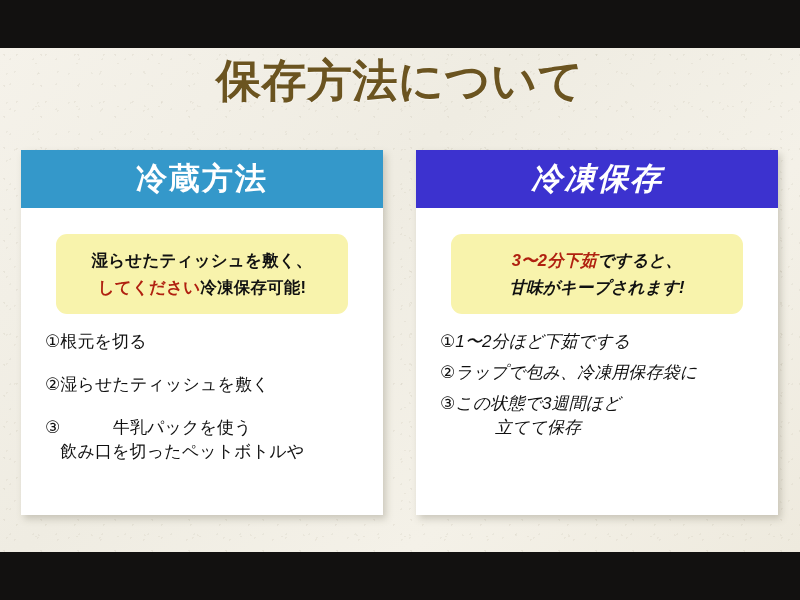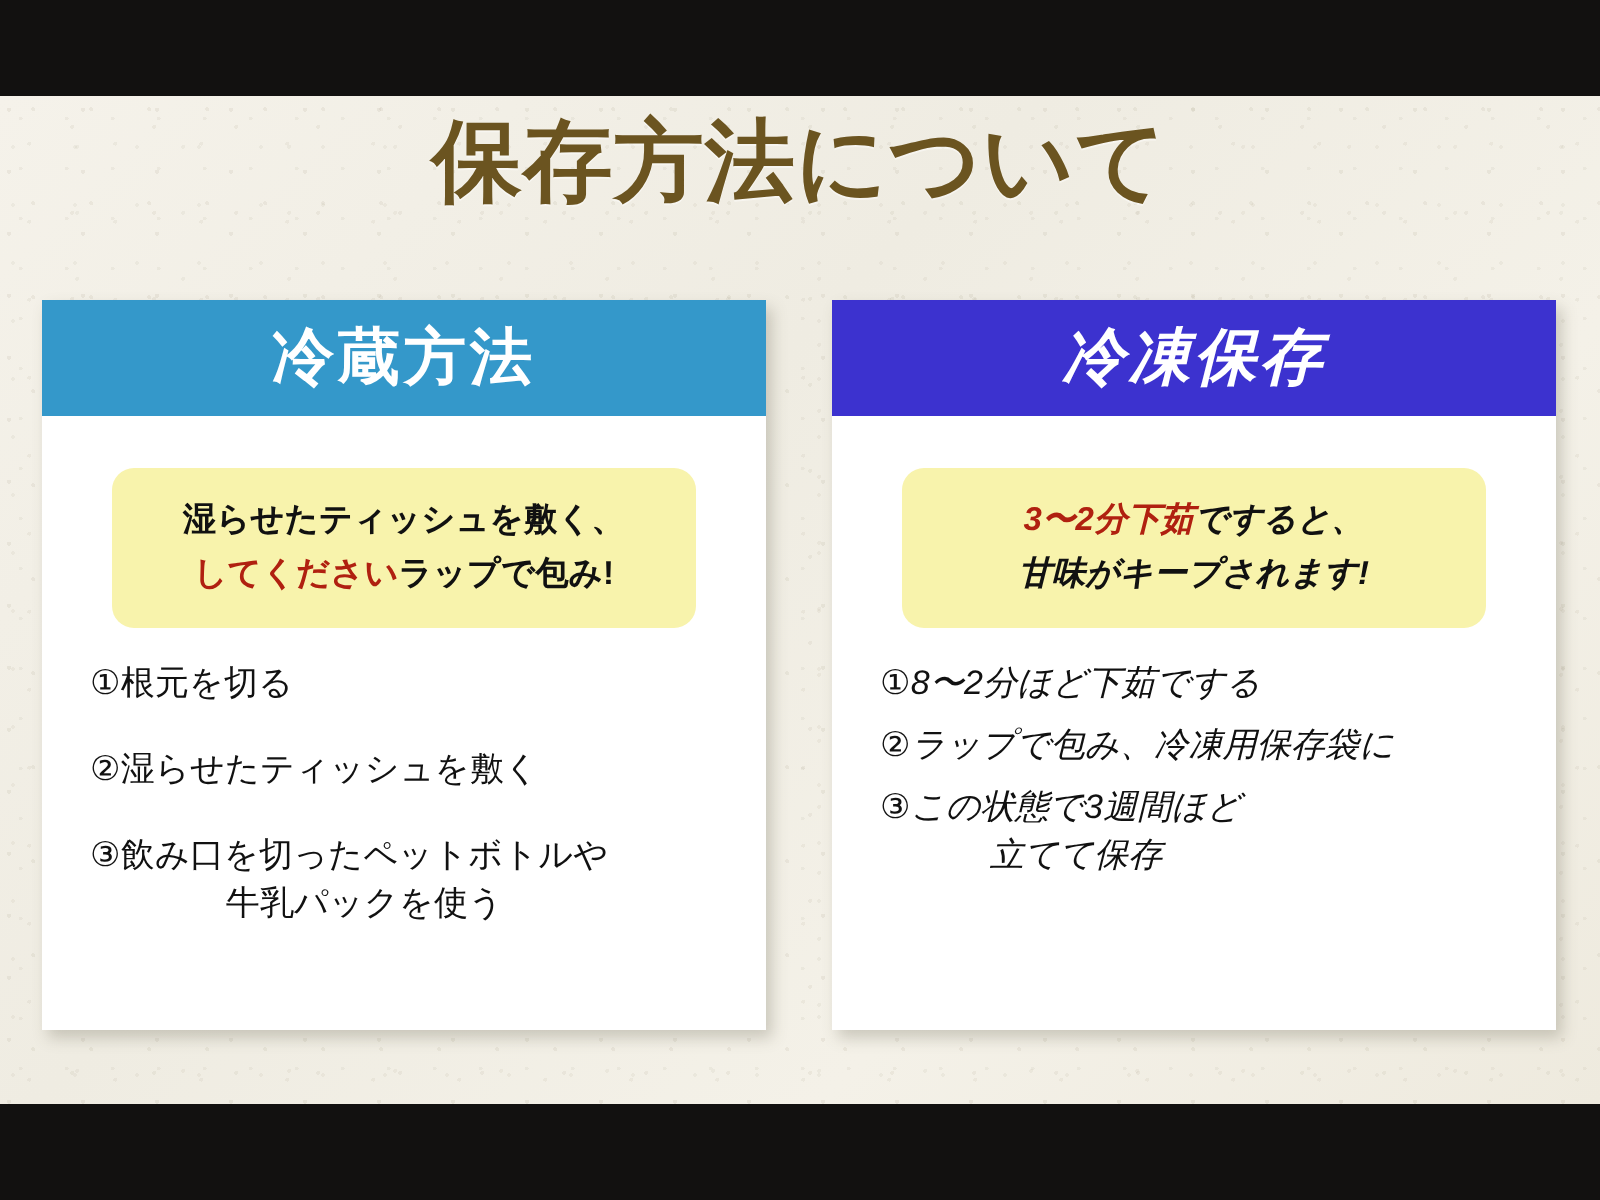--- a/index.html
+++ b/index.html
@@ -163,41 +163,41 @@
   <div id="page-title">保存方法について</div>
 
   <div class="card left">
     <div class="card-header">冷蔵方法</div>
     <div class="card-body">
       <div class="callout">
         <span class="ln">
           <span>湿らせたティッシュを敷く、</span>
         </span>
         <span class="ln">
-          <span class="hl">してください</span><span>ラップで包み!</span>
+          <span class="hl">してください</span><span>冷凍保存可能!</span>
         </span>
       </div>
       <div class="steps">
         <div class="step">
           <span class="step-num">①</span>
           <span class="step-text">
             <span class="ln">根元を切る</span>
           </span>
         </div>
         <div class="step">
           <span class="step-num">②</span>
           <span class="step-text">
             <span class="ln">湿らせたティッシュを敷く</span>
           </span>
         </div>
         <div class="step">
           <span class="step-num">③</span>
           <span class="step-text">
+            <span class="ln">牛乳パックを使う</span>
             <span class="ln">飲み口を切ったペットボトルや</span>
-            <span class="ln">牛乳パックを使う</span>
           </span>
         </div>
       </div>
     </div>
   </div>
 
   <div class="card right">
     <div class="card-header">冷凍保存</div>
     <div class="card-body">
       <div class="callout">
@@ -205,21 +205,21 @@
           <span class="hl">3〜2分下茹</span><span>ですると、</span>
         </span>
         <span class="ln">
           <span>甘味がキープされます!</span>
         </span>
       </div>
       <div class="steps">
         <div class="step">
           <span class="step-num">①</span>
           <span class="step-text">
-            <span class="ln">8〜2分ほど下茹でする</span>
+            <span class="ln">1〜2分ほど下茹でする</span>
           </span>
         </div>
         <div class="step">
           <span class="step-num">②</span>
           <span class="step-text">
             <span class="ln">ラップで包み、冷凍用保存袋に</span>
           </span>
         </div>
         <div class="step">
           <span class="step-num">③</span>

